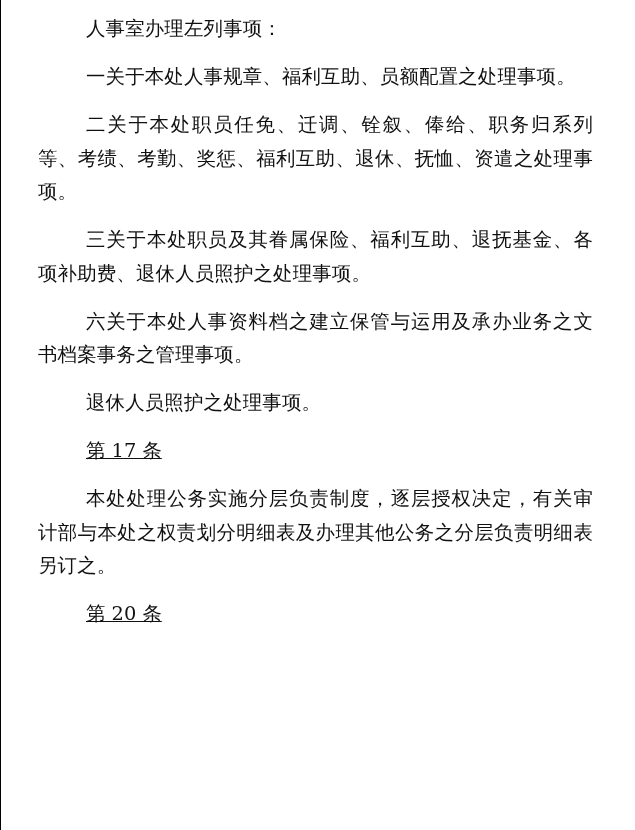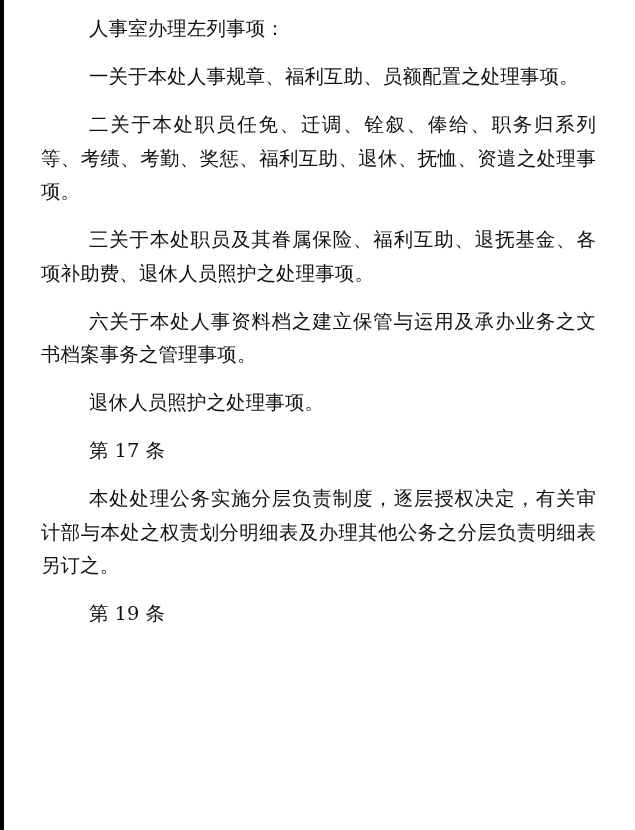--- a/index.html
+++ b/index.html
@@ -12,21 +12,21 @@
       height: 830px;
       overflow: hidden;
       position: relative;
     }
     .page {
       position: absolute;
       left: 0;
       top: 0;
       width: 635px;
       height: 830px;
-      border-left: 4px solid #000000;
+      border-left: 1px solid #000000;
       box-sizing: border-box;
     }
     .content {
       position: absolute;
       left: 37px;
       top: 12px;
       width: 555px;
       font-family: "DejaVu Serif", "Liberation Serif", serif;
       font-size: 19.4px;
       color: #111111;
@@ -35,30 +35,31 @@
     .para {
       margin: 0 0 14.5px 0;
       text-indent: 48px;
       letter-spacing: 0.2px;
       text-align: justify;
       text-align-last: left;
     }
     .article {
       margin: 0 0 14.5px 0;
       text-indent: 48px;
+      text-decoration: underline;
     }
   </style>
 </head>
 <body>
 
 <div class="page">
   <div class="content">
     <p class="para">人事室办理左列事项：</p>
     <p class="para">一关于本处人事规章、福利互助、员额配置之处理事项。</p>
     <p class="para">二关于本处职员任免、迁调、铨叙、俸给、职务归系列等、考绩、考勤、奖惩、福利互助、退休、抚恤、资遣之处理事项。</p>
     <p class="para">三关于本处职员及其眷属保险、福利互助、退抚基金、各项补助费、退休人员照护之处理事项。</p>
     <p class="para">六关于本处人事资料档之建立保管与运用及承办业务之文书档案事务之管理事项。</p>
     <p class="para">退休人员照护之处理事项。</p>
     <p class="article">第 17 条</p>
     <p class="para">本处处理公务实施分层负责制度，逐层授权决定，有关审计部与本处之权责划分明细表及办理其他公务之分层负责明细表另订之。</p>
-    <p class="article">第 19 条</p>
+    <p class="article">第 20 条</p>
   </div>
 </div>
 
 </body></html>

